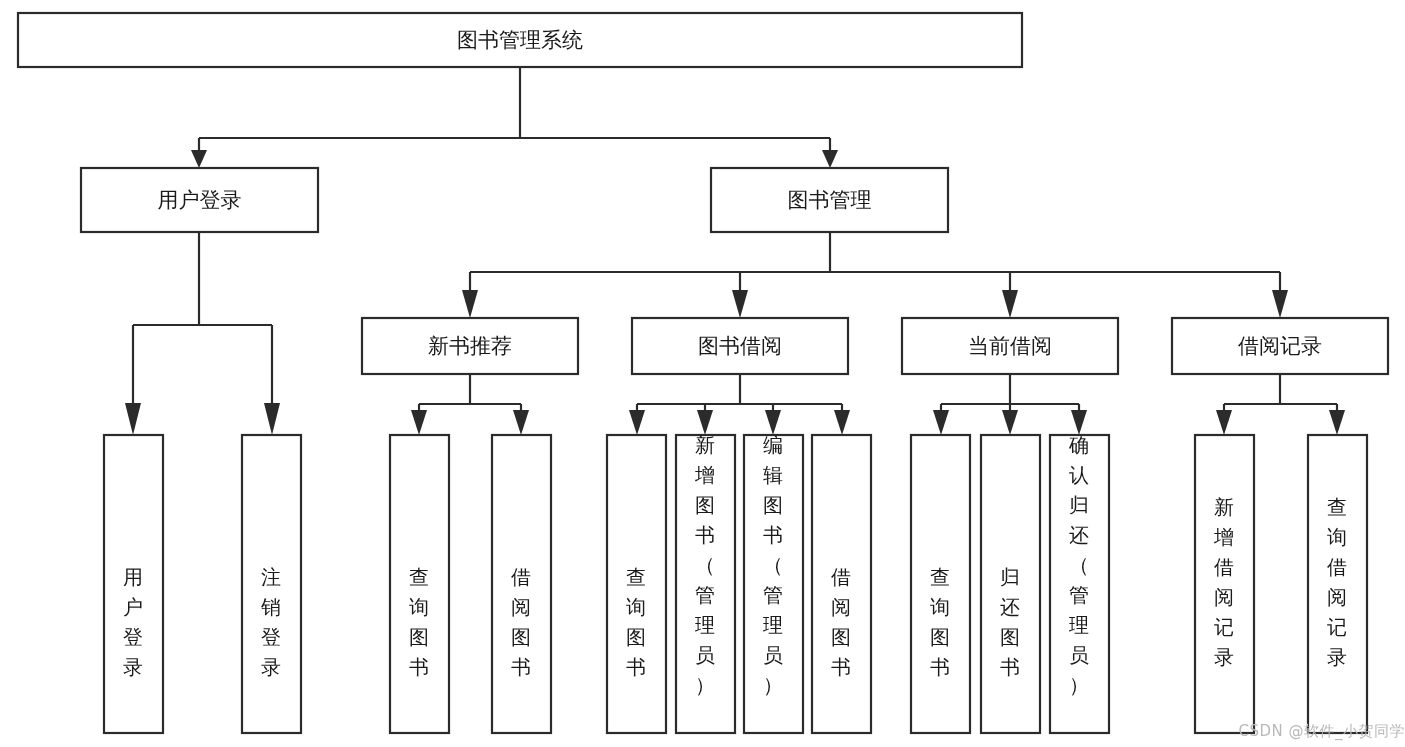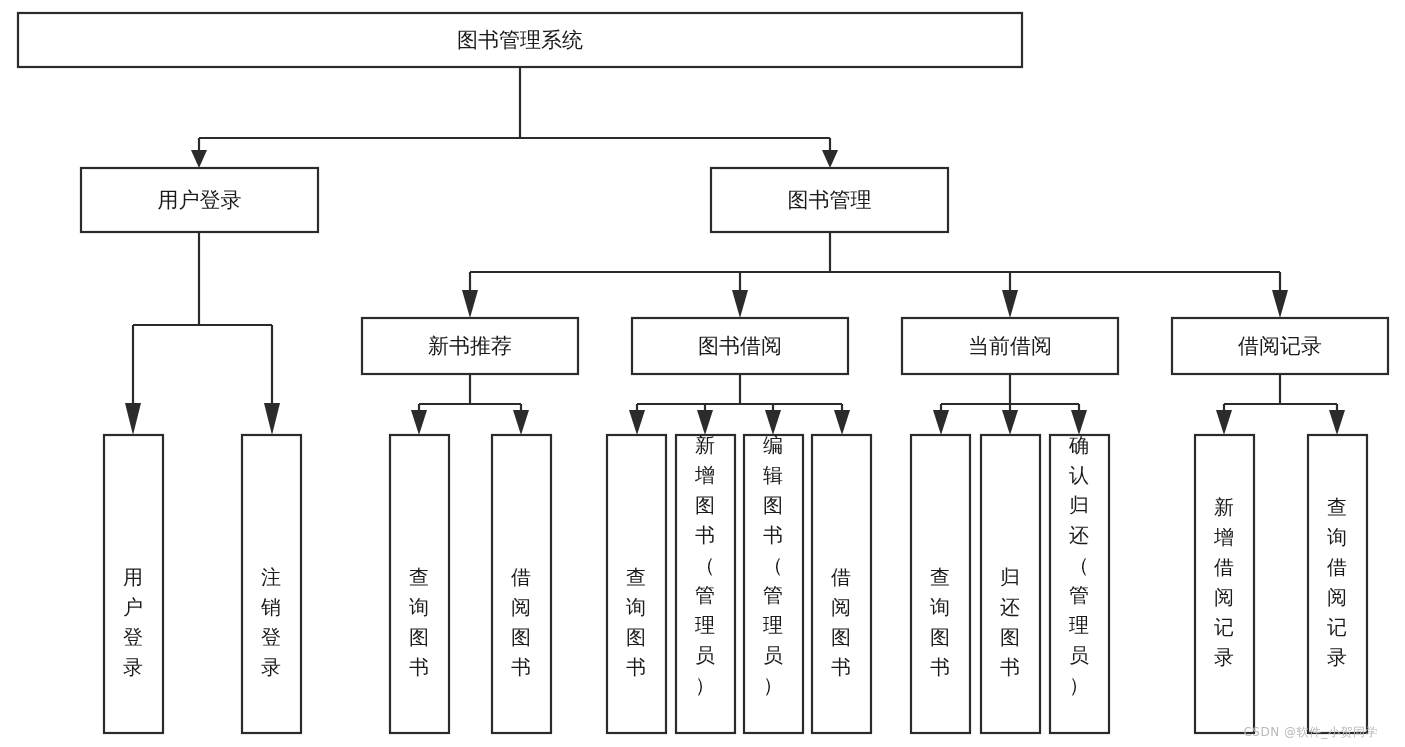--- a/index.html
+++ b/index.html
@@ -50,24 +50,24 @@
     dominant-baseline: middle;
   }
   .node-label-v {
     font-family: "DejaVu Sans", "Liberation Sans", sans-serif;
     font-size: 20px;
     fill: #1a1a1a;
     text-anchor: middle;
   }
   .watermark-text {
     position: absolute;
-    right: 27px;
+    right: 0;
     bottom: 6px;
     font-family: "DejaVu Sans", "Liberation Sans", sans-serif;
-    font-size: 12px;
+    font-size: 15px;
     color: #b9b9b9;
     white-space: nowrap;
     letter-spacing: 0.5px;
     pointer-events: none;
   }
 </style>
 </head>
 <body>
 
 <div id="diagram-root">

